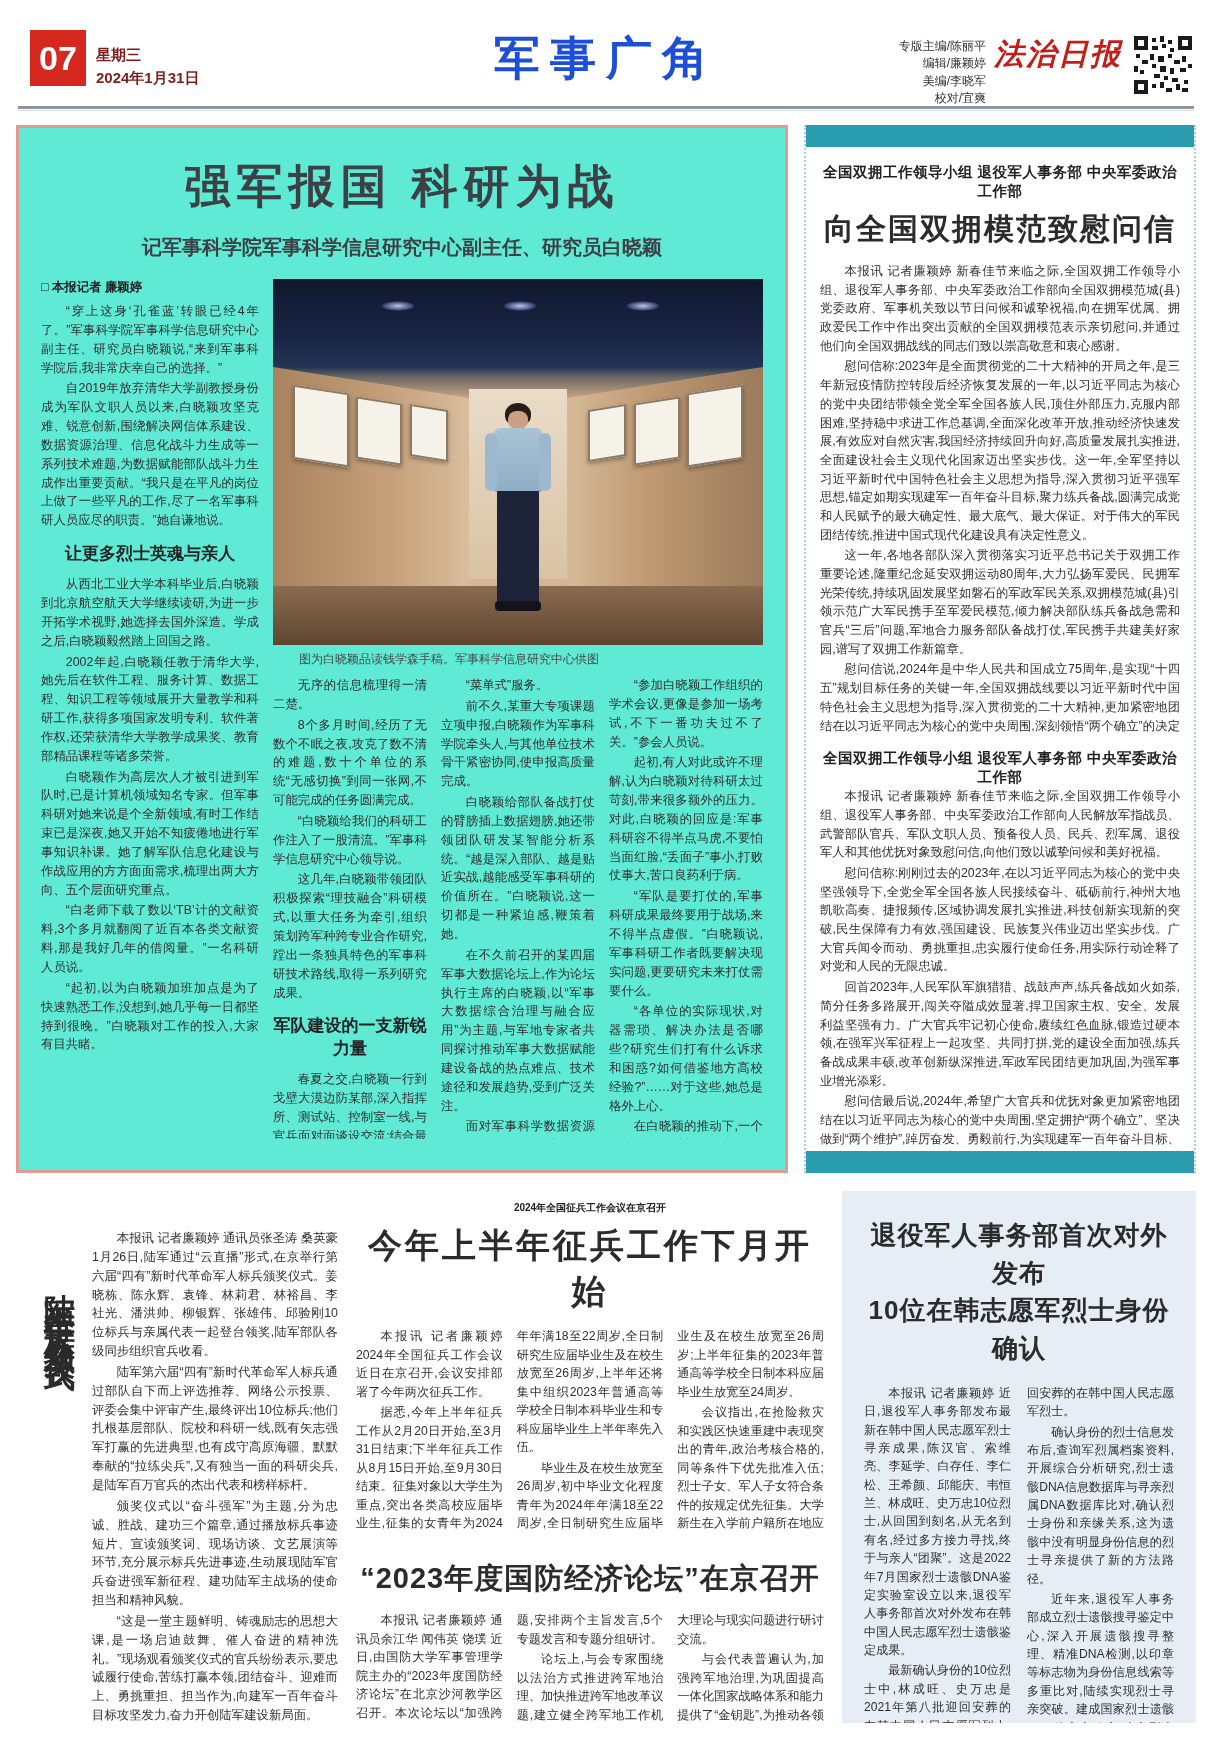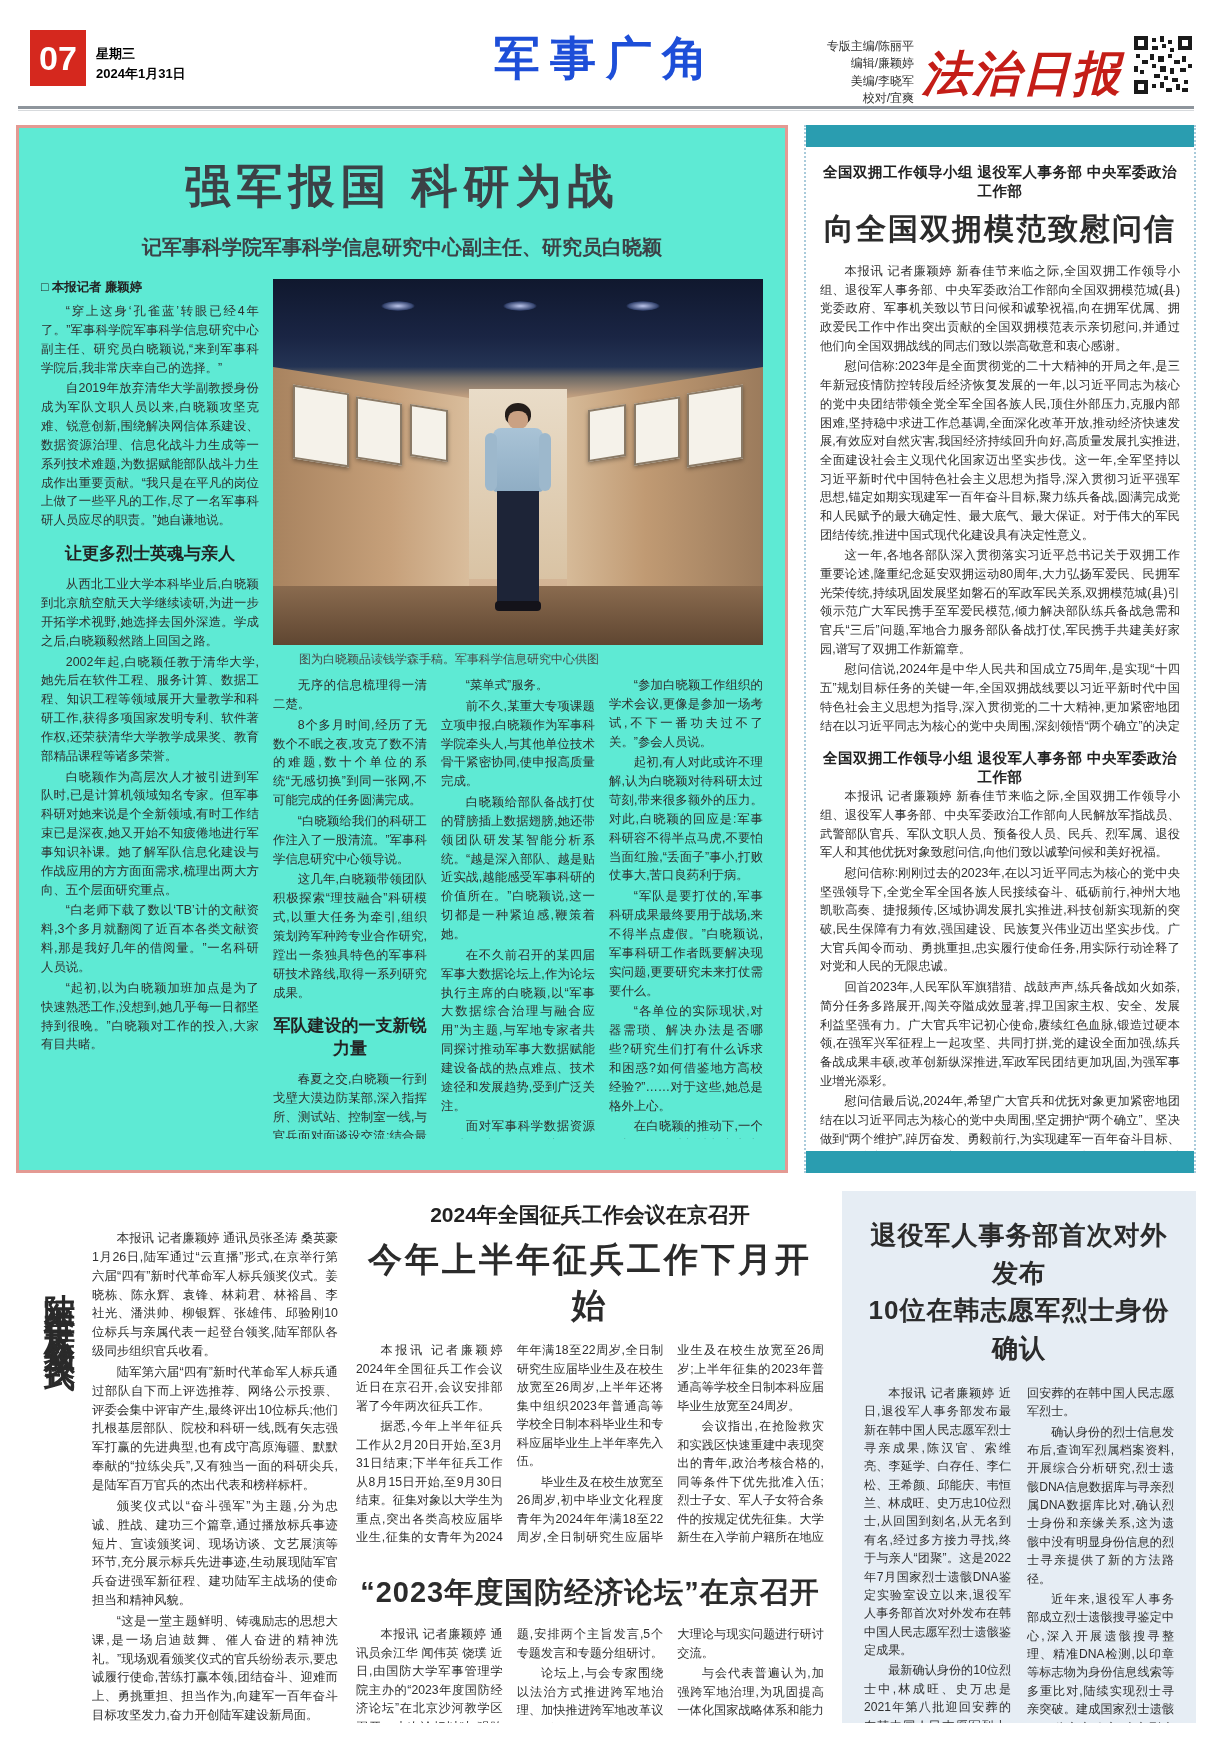--- a/index.html
+++ b/index.html
@@ -5,27 +5,27 @@
   * { margin:0; padding:0; box-sizing:border-box; }
   html,body { background:#ffffff; }
   body { width:1212px; height:1744px; margin:0 auto; overflow:hidden;
          font-family:"Liberation Sans","DejaVu Sans",sans-serif; color:#2e2e2e; }
   .page { width:1212px; height:1744px; padding:0 16px; position:relative; }
 
   
   .hdr { height:104px; display:flex; align-items:flex-start; padding-top:30px; position:relative; }
   .pagenum { width:56px; height:56px; background:#d5281e; color:#fff; font-size:34px; font-weight:bold;
              display:flex; align-items:center; justify-content:center; margin-left:14px; }
-  .dateblk { margin:14px 0 0 10px; font-size:13px; line-height:1.5; color:#000000; font-weight:bold; }
+  .dateblk { margin:14px 0 0 10px; font-size:15px; line-height:1.5; color:#7f1d1d; font-weight:bold; }
   .ptitle { position:absolute; left:0; right:0; top:28px; text-align:center;
             font-size:46px; font-weight:bold; color:#1d4ed8; letter-spacing:10px; }
   .hdr-right { margin-left:auto; display:flex; align-items:flex-start; gap:8px; }
   .credits { font-size:12px; line-height:1.45; text-align:right; color:#333; margin-top:8px; }
-  .masthead { font-size:48px; color:#c41d17; font-weight:bold; font-style:italic;
-              font-family:"Liberation Serif","DejaVu Serif",serif; margin-top:12px; letter-spacing:2px;text-align:center; }
+  .masthead { font-size:30px; color:#c41d17; font-weight:bold; font-style:italic;
+              font-family:"Liberation Serif","DejaVu Serif",serif; margin-top:4px; letter-spacing:2px;text-align:center; }
   .qr { width:58px; height:58px; margin:6px 4px 0 4px; }
   .rule { border-top:3px solid #8e959c; border-bottom:1px solid #d7dadd; height:5px; margin:2px 2px 0 2px; }
 
   
   .toprow { display:flex; gap:16px; margin-top:14px; height:1048px; }
 
   .mainbox { flex:0 0 772px; border:3px solid #e39a93; background:#5eead4; padding:18px 22px 14px;
              overflow:hidden; }
   .mh1 { text-align:center; font-size:46px; font-weight:bold; color:#3c4146; letter-spacing:6px; margin-top:10px; }
   .mh2 { text-align:center; font-size:20px; font-weight:bold; color:#3c4146; margin:16px 0 18px; }
@@ -75,21 +75,21 @@
   .spacer { flex:1; }
 
   
   .bottomrow { display:flex; gap:18px; margin-top:18px; height:532px; }
   .army { flex:0 0 322px; display:flex; gap:12px; overflow:hidden; padding-top:12px; }
   .vhead { writing-mode:vertical-rl; text-orientation:upright; font-size:31px; font-weight:bold;
            color:#2a2a2a; letter-spacing:6px; margin-top:66px; flex:0 0 64px; text-align:left; }
   .army-text { flex:1; overflow:hidden; padding-top:26px; }
 
   .midstack { flex:0 0 468px; overflow:hidden; }
-  .mid-kicker { text-align:center; font-size:21px; font-weight:bold; color:#222; margin-top:10px; }
+  .mid-kicker { text-align:center; font-size:10px; font-weight:bold; color:#222; margin-top:10px; }
   .mid-head1 { text-align:center; font-size:34px; font-weight:bold; color:#2b2b2b; letter-spacing:3px; margin:8px 0 12px; }
   .mid-body { column-count:3; column-gap:14px; height:212px; overflow:hidden; }
   .mid-head2 { text-align:center; font-size:29px; font-weight:bold; color:#2b2b2b; letter-spacing:1px; margin:20px 0 12px; }
   .mid-body2 { column-count:3; column-gap:14px; height:182px; overflow:hidden; }
   .mid-body .para, .mid-body2 .para { font-size:12.2px; }
 
   .martyrs { flex:1; background:#e6edf4; padding:26px 22px 16px; overflow:hidden; }
   .mt-head { text-align:center; font-size:26px; font-weight:bold; color:#2b2b2b; line-height:1.45; letter-spacing:1px; }
   .mt-body { column-count:2; column-gap:16px; margin-top:16px; height:396px; overflow:hidden; }
   .mt-body .para { font-size:12.1px; }

